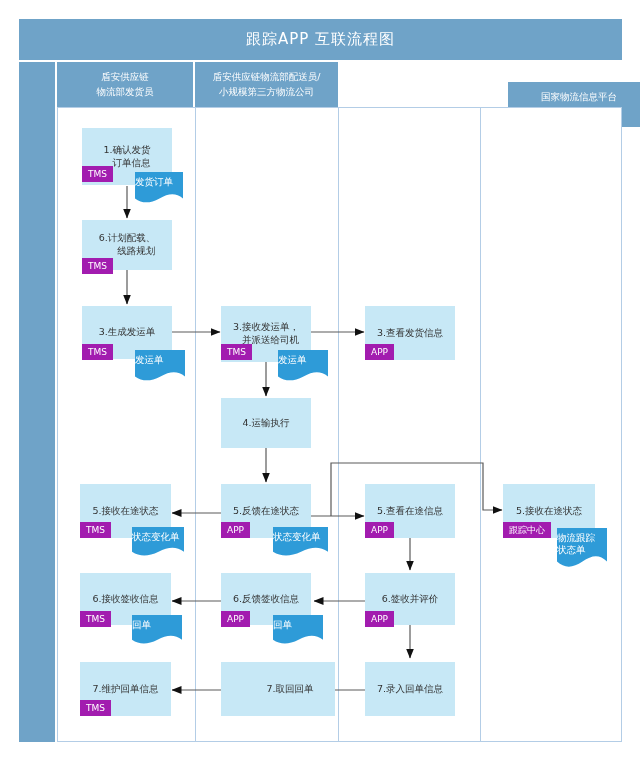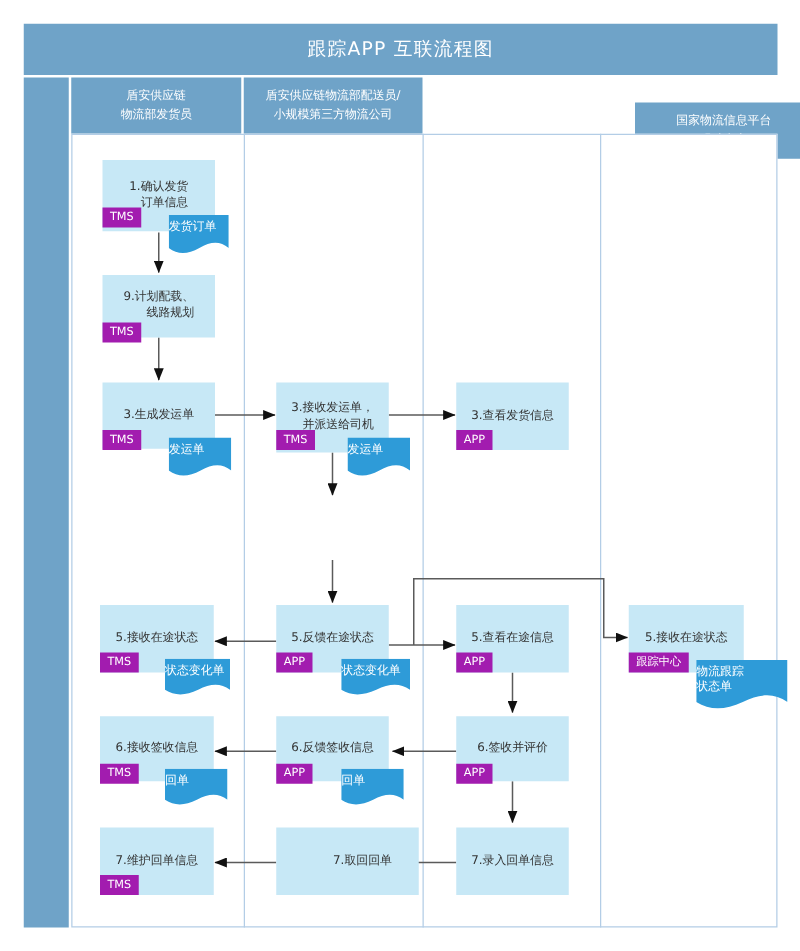--- a/index.html
+++ b/index.html
@@ -90,21 +90,21 @@
   </div>
   <div class="doc" style="left:135px;top:172px;width:48px;height:33px;">
     <svg viewBox="0 0 100 100" preserveAspectRatio="none">
         <path d="M0 0 H100 V80 C85 62 70 64 51 80 C31 96 15 96 0 80 Z"></path>
       </svg>
     <span class="doc-text">发货订单</span>
   </div>
 
   <div class="node" style="left:82px;top:220px;width:90px;height:50px;">
     <span class="tag">TMS</span>
-    <span class="node-text">9.计划配载、
+    <span class="node-text">6.计划配载、
 线路规划</span>
   </div>
 
   <div class="node" style="left:82px;top:306px;width:90px;height:53px;">
     <span class="tag">TMS</span>
     <span class="node-text">3.生成发运单</span>
   </div>
   <div class="doc" style="left:135px;top:350px;width:50px;height:33px;">
     <svg viewBox="0 0 100 100" preserveAspectRatio="none">
         <path d="M0 0 H100 V80 C85 62 70 64 51 80 C31 96 15 96 0 80 Z"></path>
@@ -144,20 +144,23 @@
     <span class="node-text">3.接收发运单，
 并派送给司机</span>
   </div>
   <div class="doc" style="left:278px;top:350px;width:50px;height:33px;">
     <svg viewBox="0 0 100 100" preserveAspectRatio="none">
         <path d="M0 0 H100 V80 C85 62 70 64 51 80 C31 96 15 96 0 80 Z"></path>
       </svg>
     <span class="doc-text">发运单</span>
   </div>
 
+  <div class="node" style="left:221px;top:398px;width:90px;height:50px;">
+    <span class="node-text">4.运输执行</span>
+  </div>
 
   <div class="node" style="left:221px;top:484px;width:90px;height:54px;">
     <span class="tag">APP</span>
     <span class="node-text">5.反馈在途状态</span>
   </div>
   <div class="doc" style="left:273px;top:527px;width:55px;height:31px;">
     <svg viewBox="0 0 100 100" preserveAspectRatio="none">
         <path d="M0 0 H100 V80 C85 62 70 64 51 80 C31 96 15 96 0 80 Z"></path>
       </svg>
     <span class="doc-text">状态变化单</span>
@@ -194,21 +197,21 @@
   </div>
 
   <div class="node" style="left:365px;top:662px;width:90px;height:54px;">
     <span class="node-text">7.录入回单信息</span>
   </div>
 
   <div class="node" style="left:503px;top:484px;width:92px;height:54px;">
     <span class="tag">跟踪中心</span>
     <span class="node-text">5.接收在途状态</span>
   </div>
-  <div class="doc" style="left:557px;top:528px;width:73px;height:42px;">
+  <div class="doc" style="left:557px;top:528px;width:50px;height:42px;">
     <svg viewBox="0 0 100 100" preserveAspectRatio="none">
         <path d="M0 0 H100 V80 C85 62 70 64 51 80 C31 96 15 96 0 80 Z"></path>
       </svg>
     <span class="doc-text">物流跟踪
 状态单</span>
   </div>
 
 </div>
 
 </body></html>

